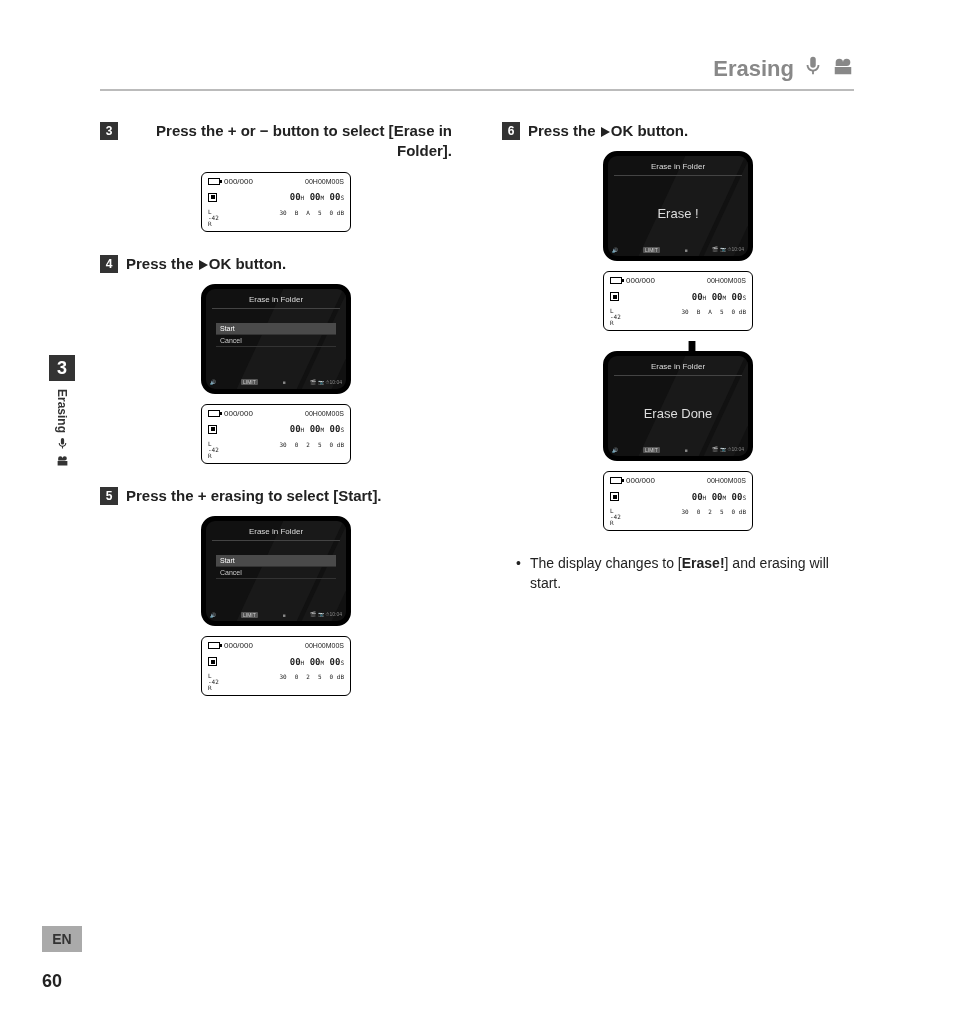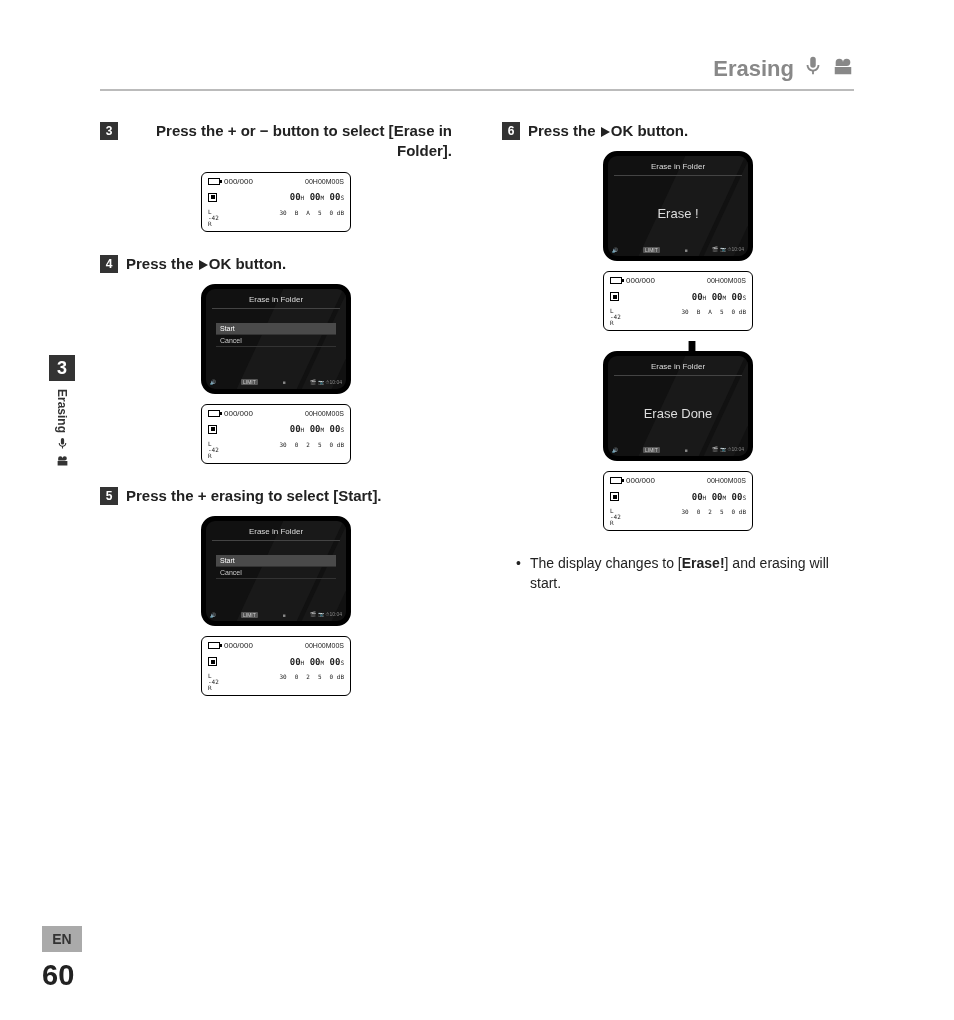--- a/index.html
+++ b/index.html
@@ -224,21 +224,21 @@
   .lang-badge {
     position:absolute;
     left:42px; bottom:68px;
     width:40px; height:26px;
     background:#aaa; color:#333;
     font-weight:700; font-size:14px;
     display:flex; align-items:center; justify-content:center;
   }
   .page-num {
     position:absolute; left:42px; bottom:28px;
-    font-size:29px; font-weight:800; color:#222;
+    font-size:18px; font-weight:800; color:#222;
   }
 </style>
 </head>
 <body>
 
 <div class="page">
 
   <div class="header">
     <span>Erasing</span>
     <span class="icons-header">

